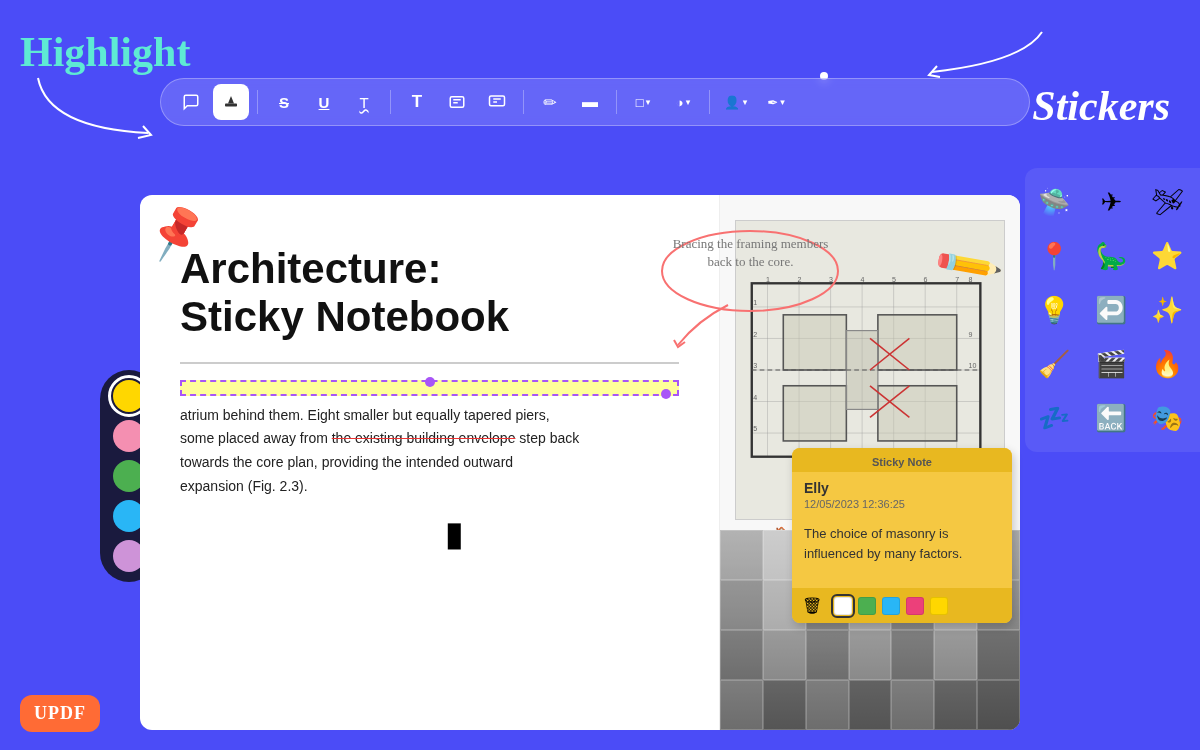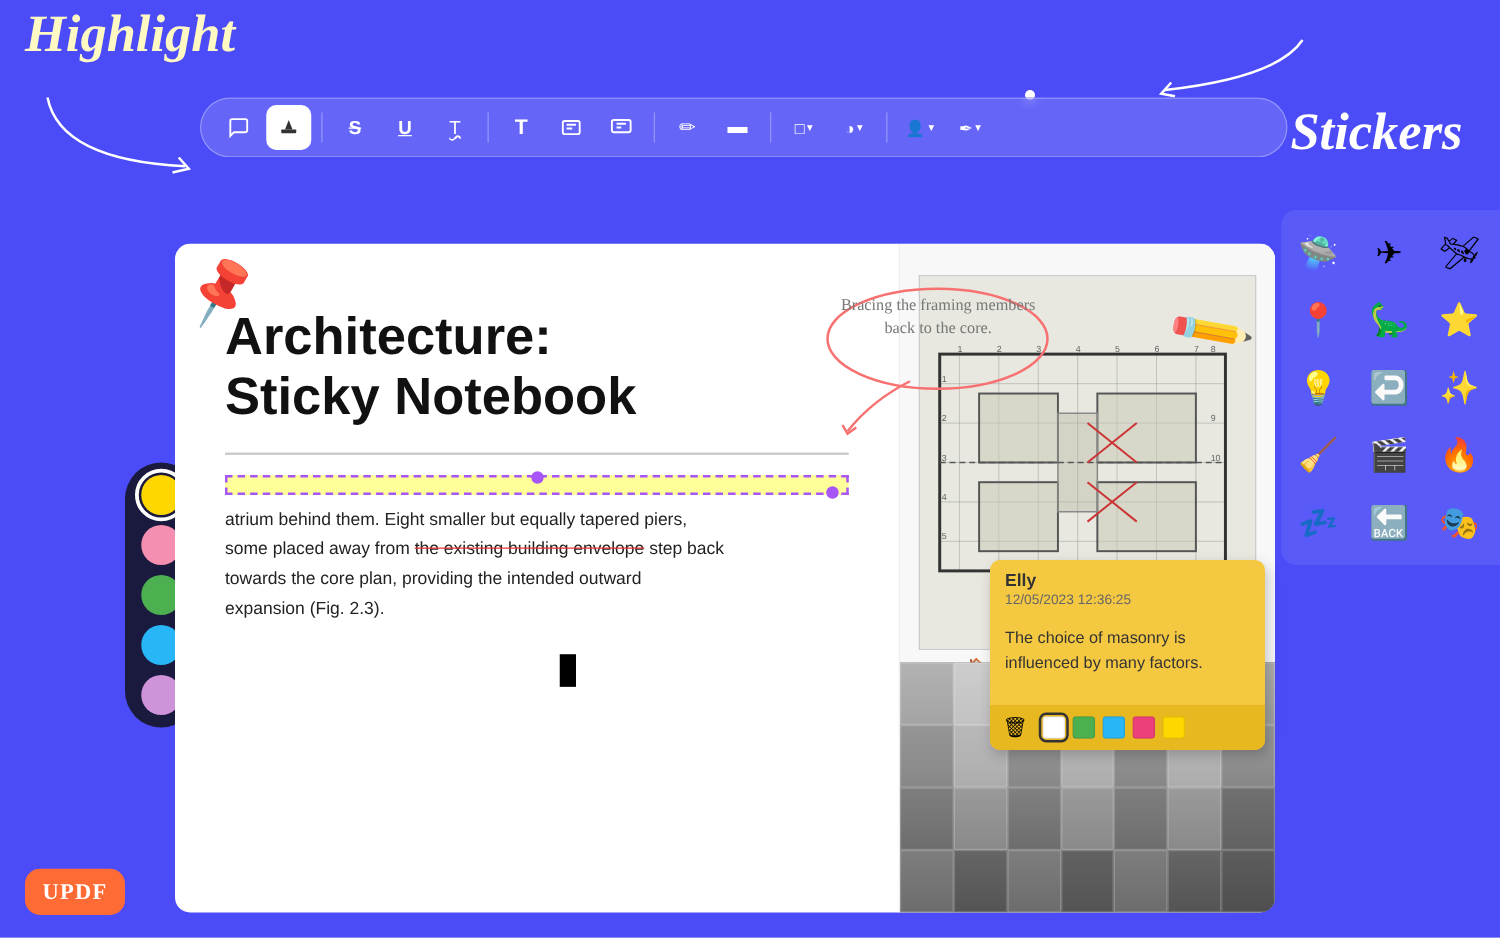--- a/index.html
+++ b/index.html
@@ -48,27 +48,26 @@
       width: 1px;
       height: 24px;
       background: rgba(255,255,255,0.3);
       margin: 0 4px;
     }
     .toolbar-btn svg { width: 18px; height: 18px; }
 
     
     .highlight-label {
       position: absolute;
-      top: 4px;
+      top: 28px;
       left: 20px;
       font-family: 'Comic Sans MS', cursive;
       font-size: 42px;
       font-weight: bold;
-      color: #fef9c3;
-      font-style: italic;
+      color: #5eead4;
     }
 
     
     .stickers-label {
       position: absolute;
       top: 82px;
       right: 30px;
       font-family: 'Comic Sans MS', cursive;
       font-size: 42px;
       font-weight: bold;
@@ -563,20 +562,21 @@
   </svg>
   <div style="position:absolute;top:8px;left:12px;right:12px;font-family:'Comic Sans MS',cursive;font-size:13px;color:#777;text-align:center;line-height:1.4;">Bracing the framing members back to the core.</div>
 </div>
 
 <svg style="position:absolute;top:300px;left:668px;width:70px;height:50px;" viewBox="0 0 70 50" fill="none" xmlns="http://www.w3.org/2000/svg">
   <path d="M60 5 Q30 20 10 45" stroke="#f87171" stroke-width="2" fill="none"></path>
   <path d="M6 40 L10 47 L17 42" stroke="#f87171" stroke-width="2" fill="none"></path>
 </svg>
 
 <div class="sticky-note">
+  <div class="sticky-note-header">Sticky Note</div>
   <div class="sticky-note-author">Elly</div>
   <div class="sticky-note-date">12/05/2023 12:36:25</div>
   <div class="sticky-note-body">The choice of masonry is influenced by many factors.</div>
   <div class="sticky-note-footer">
     <span class="sticky-footer-trash">🗑</span>
     <div class="sticky-color-dot active-color" style="background:#ffffff;"></div>
     <div class="sticky-color-dot" style="background:#4CAF50;"></div>
     <div class="sticky-color-dot" style="background:#29B6F6;"></div>
     <div class="sticky-color-dot" style="background:#EC407A;"></div>
     <div class="sticky-color-dot" style="background:#FFD700;"></div>

